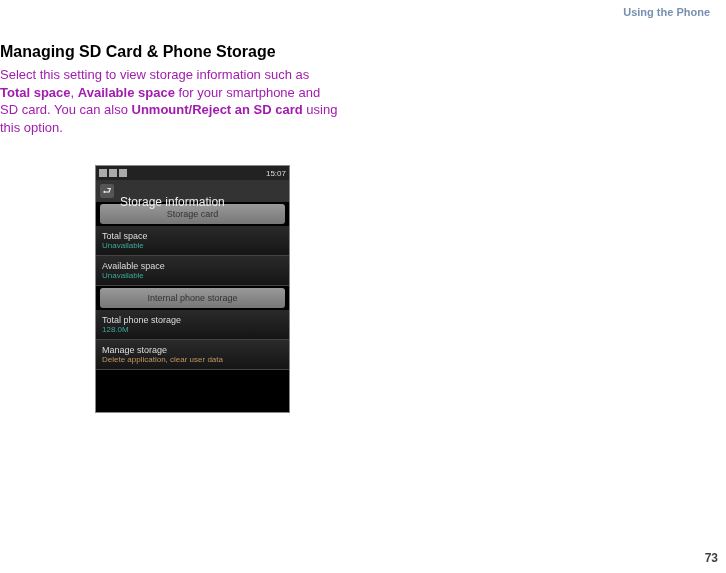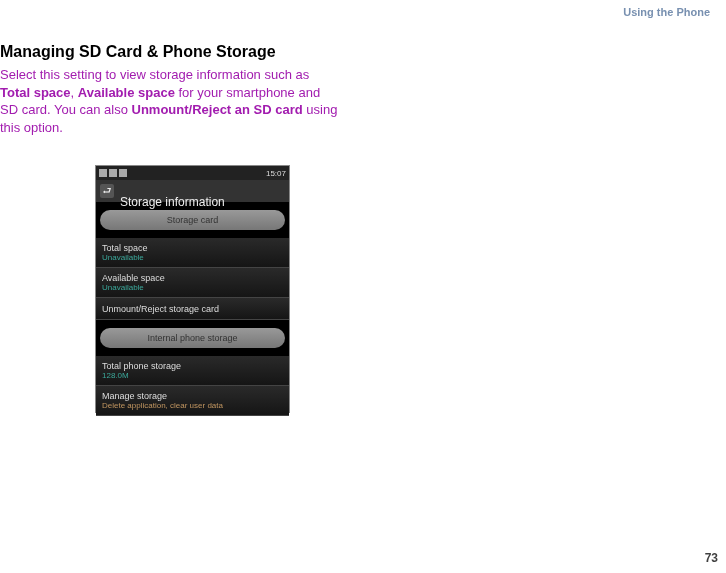--- a/index.html
+++ b/index.html
@@ -99,22 +99,22 @@
       margin-top: 21px;
     }
     .category-header {
       height: 20px;
       background: linear-gradient(#999, #777);
       display: flex;
       align-items: center;
       justify-content: center;
       color: #333;
       font-size: 9px;
-      border-radius: 10px;
-      margin: 8px 4px;
+      border-radius: 3px;
+      margin: 2px 4px;
     }
     .list-item {
       height: 30px;
       background: linear-gradient(#2a2a2a, #151515);
       border-bottom: 1px solid #444;
       padding: 2px 6px;
       display: flex;
       flex-direction: column;
       justify-content: center;
     }
@@ -167,23 +167,20 @@
   </div>
   <div class="category-header">Storage card</div>
   <div class="list-item">
     <div class="item-label">Total space</div>
     <div class="item-value">Unavailable</div>
   </div>
   <div class="list-item">
     <div class="item-label">Available space</div>
     <div class="item-value">Unavailable</div>
   </div>
-  <div class="list-item single">
-    <div class="item-label">Unmount/Reject storage card</div>
-  </div>
   <div class="category-header">Internal phone storage</div>
   <div class="list-item">
     <div class="item-label">Total phone storage</div>
     <div class="item-value">128.0M</div>
   </div>
   <div class="list-item">
     <div class="item-label">Manage storage</div>
     <div class="item-value orange">Delete application, clear user data</div>
   </div>
 </div>

